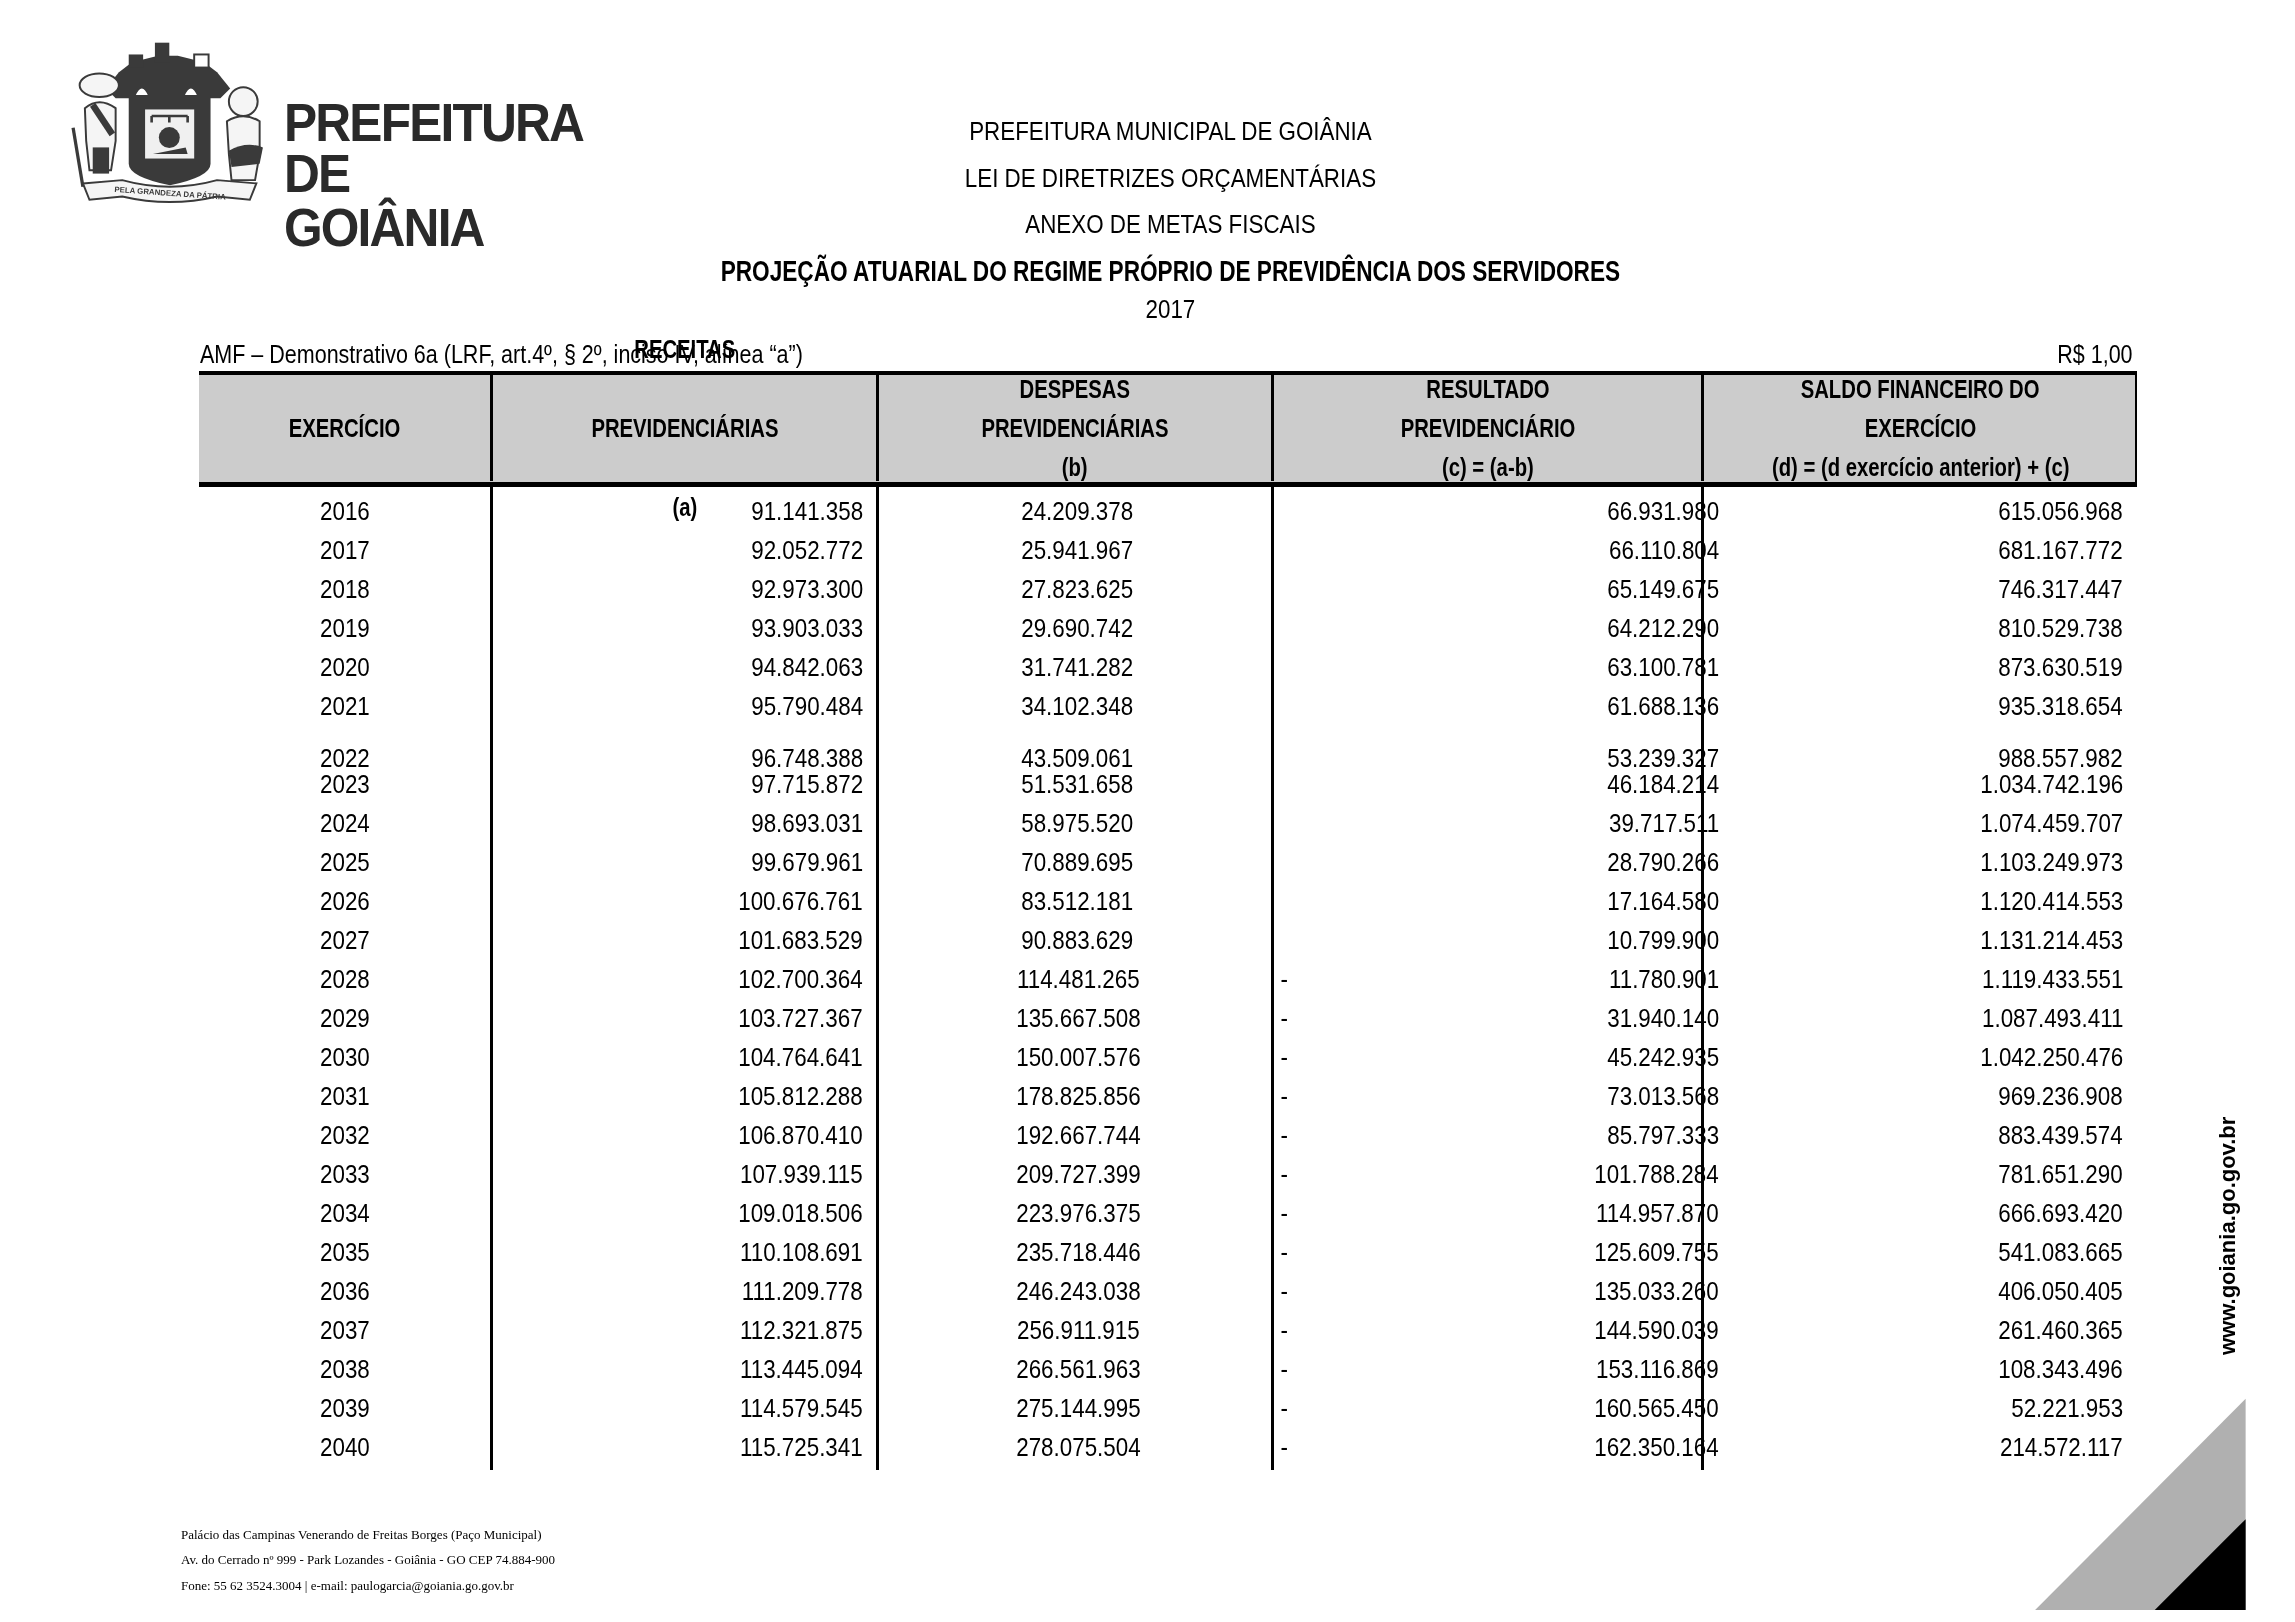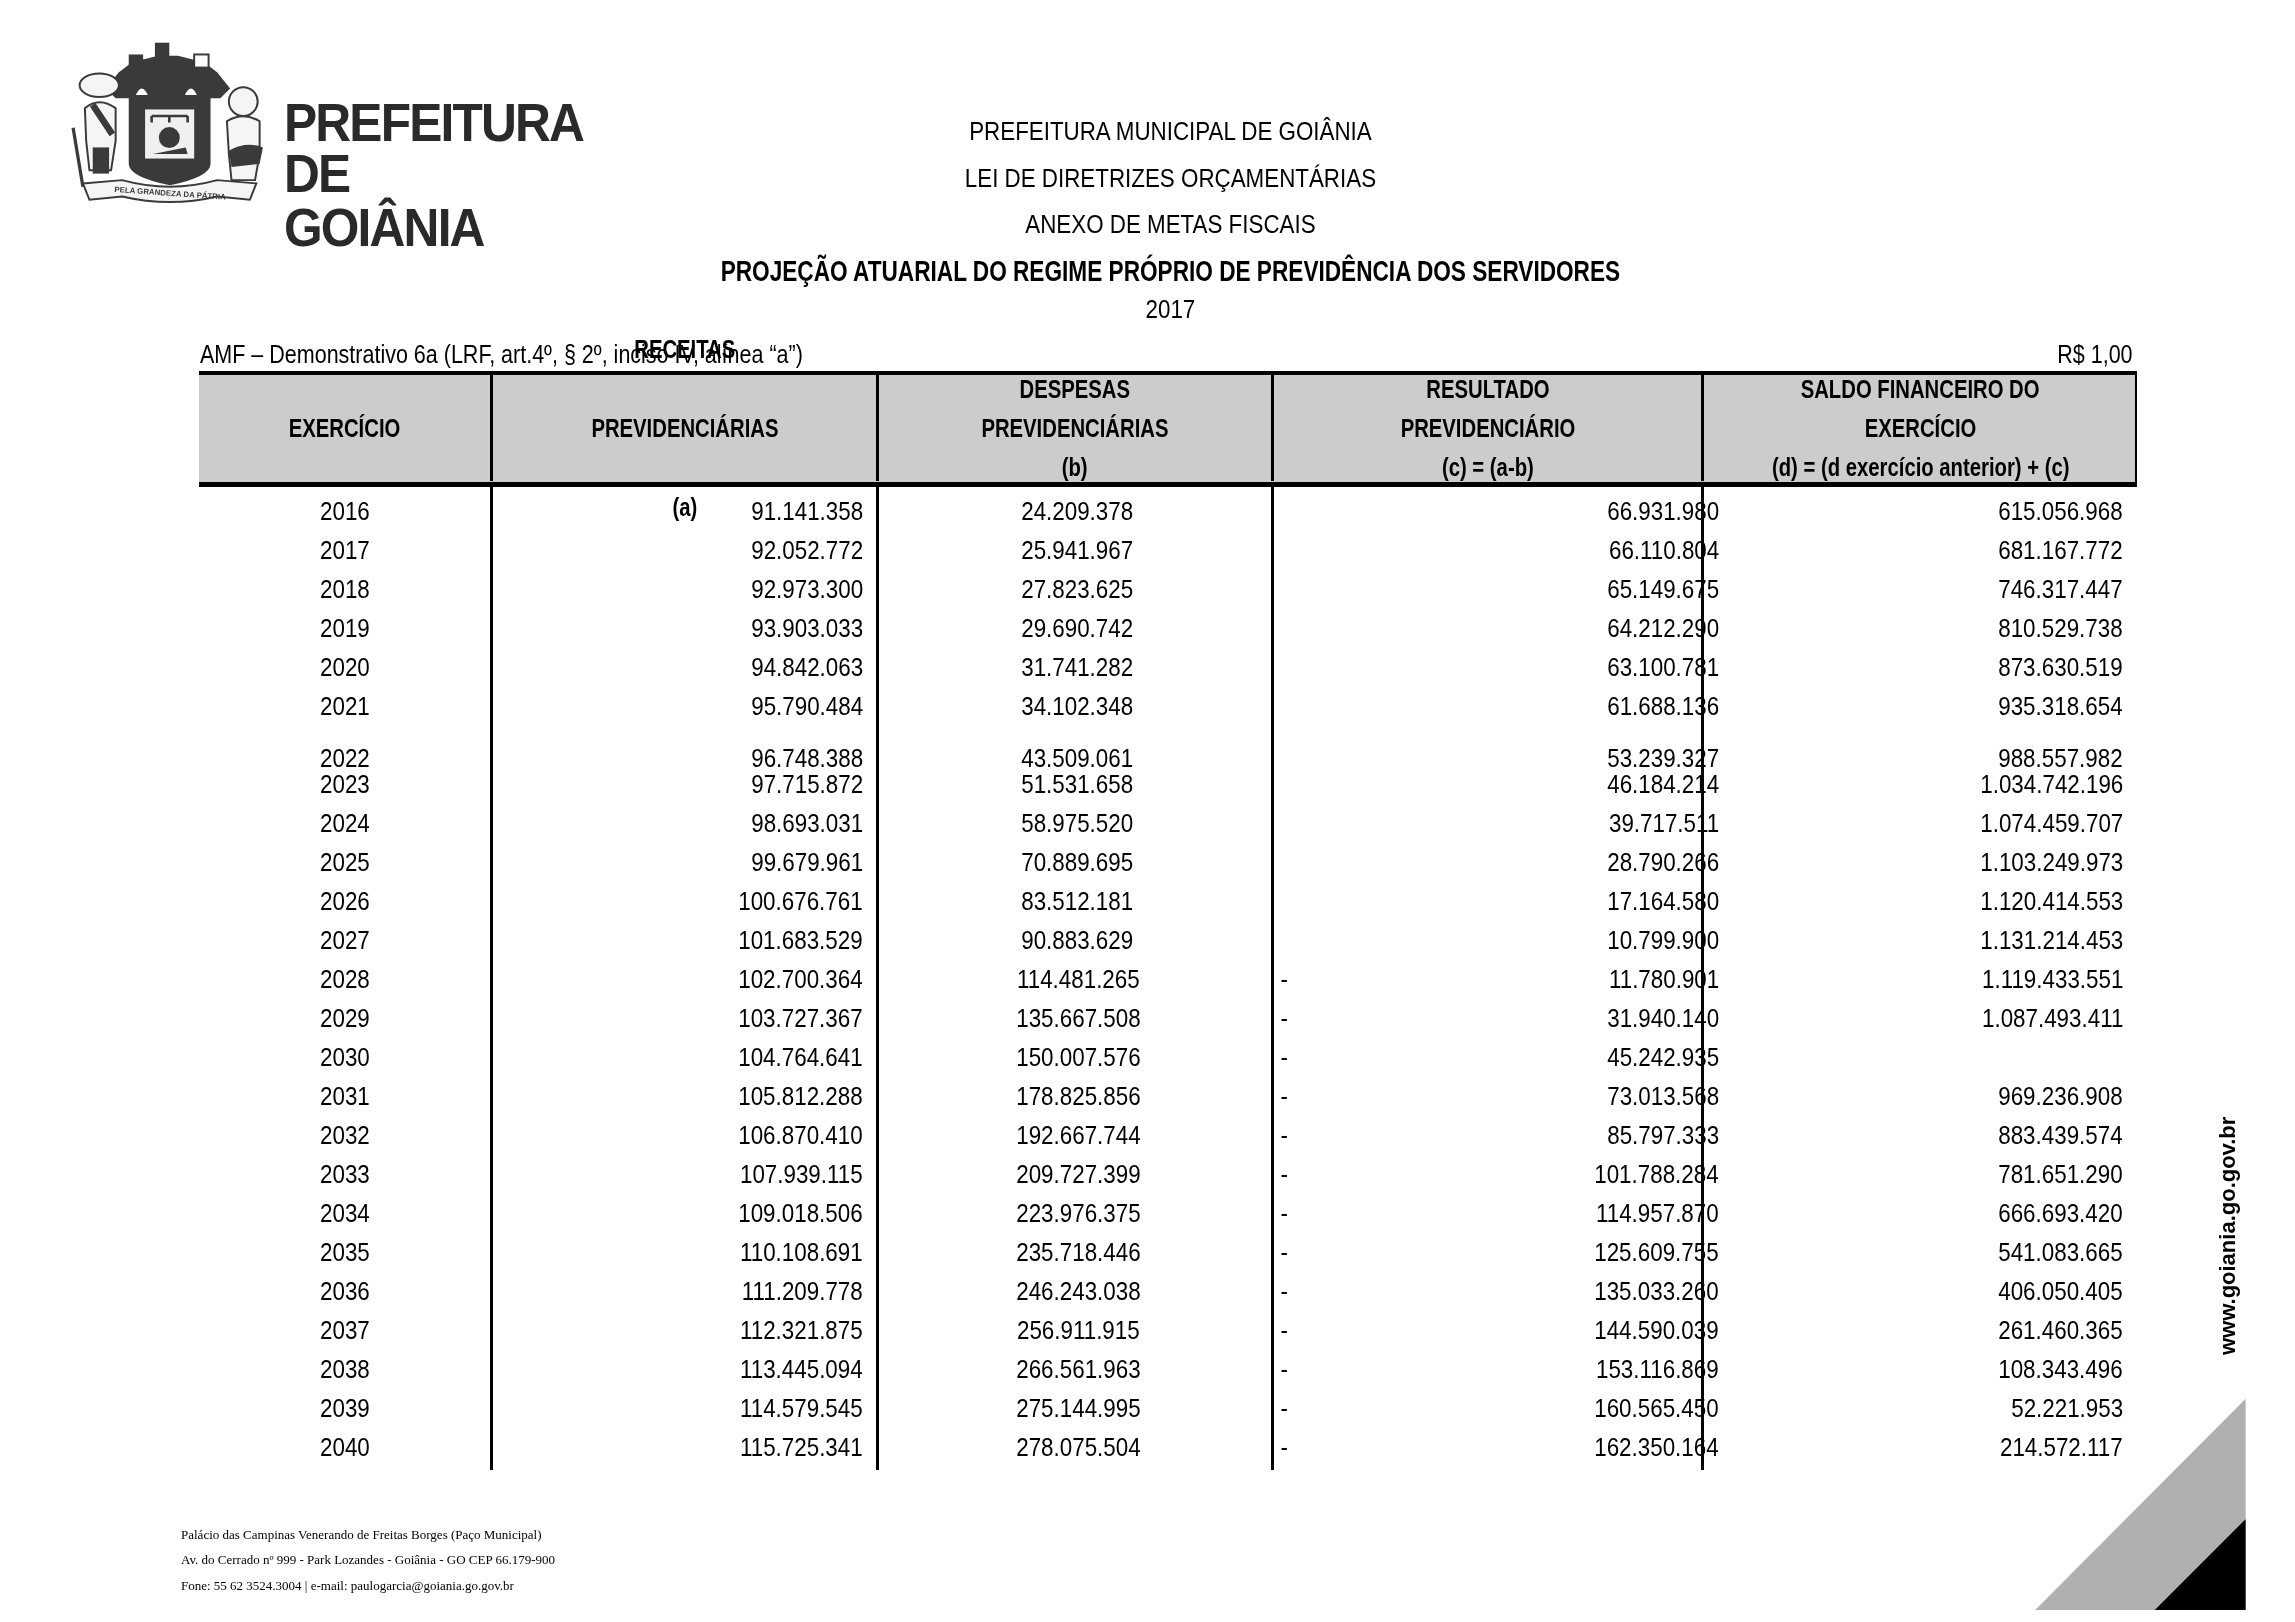--- a/index.html
+++ b/index.html
@@ -255,20 +255,21 @@
         <div class="cell c-neg"><span>-</span></div>
         <div class="cell c-res"><span>31.940.140</span></div>
         <div class="cell c-saldo"><span>1.087.493.411</span></div>
       </div>
       <div class="row" style="top: 551px;">
         <div class="cell c-year"><span>2030</span></div>
         <div class="cell c-rec"><span>104.764.641</span></div>
         <div class="cell c-desp"><span>150.007.576</span></div>
         <div class="cell c-neg"><span>-</span></div>
         <div class="cell c-res"><span>45.242.935</span></div>
+        <div class="cell c-saldo"><span>1.042.250.476</span></div>
       </div>
       <div class="row" style="top: 590px;">
         <div class="cell c-year"><span>2031</span></div>
         <div class="cell c-rec"><span>105.812.288</span></div>
         <div class="cell c-desp"><span>178.825.856</span></div>
         <div class="cell c-neg"><span>-</span></div>
         <div class="cell c-res"><span>73.013.568</span></div>
         <div class="cell c-saldo"><span>969.236.908</span></div>
       </div>
       <div class="row" style="top: 629px;">
@@ -340,21 +341,21 @@
         <div class="cell c-rec"><span>115.725.341</span></div>
         <div class="cell c-desp"><span>278.075.504</span></div>
         <div class="cell c-neg"><span>-</span></div>
         <div class="cell c-res"><span>162.350.164</span></div>
         <div class="cell c-saldo"><span>214.572.117</span></div>
       </div>
     </div>
 </div>
 
 <div class="foot" id="f1">Palácio das Campinas Venerando de Freitas Borges (Paço Municipal)</div>
-<div class="foot" id="f2">Av. do Cerrado nº 999 - Park Lozandes - Goiânia - GO CEP 66.179-900</div>
+<div class="foot" id="f2">Av. do Cerrado nº 999 - Park Lozandes - Goiânia - GO CEP 74.884-900</div>
 <div class="foot" id="f3">Fone: 55 62 3524.3004 | e-mail: paulogarcia@goiania.go.gov.br</div>
 
 <div id="url">www.goiania.go.gov.br</div>
 
 <svg id="corner" width="216" height="219" viewBox="0 0 330 335">
   <polygon points="0,335 322,12 322,335" fill="#b0b0b0"></polygon>
   <polygon points="183,335 322,196 322,335" fill="#000000"></polygon>
 </svg>
 
 

